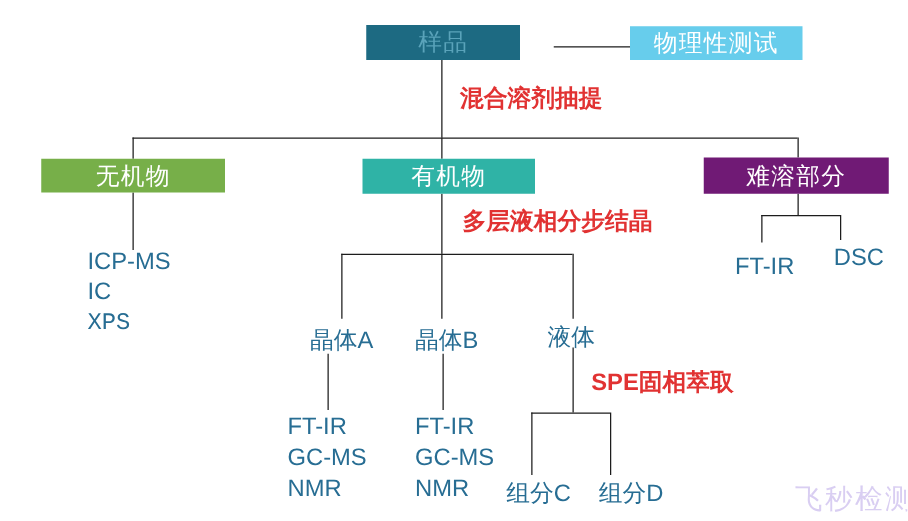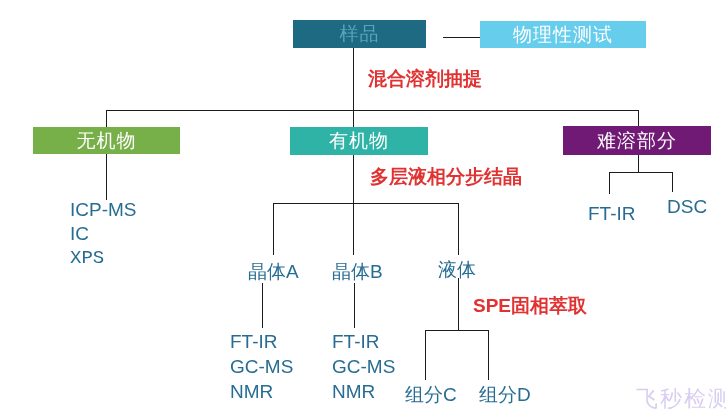--- a/index.html
+++ b/index.html
@@ -69,23 +69,23 @@
   <div class="line h" style="left:609px;top:172px;width:63px;"></div>
   <div class="line v" style="left:609px;top:172px;height:22px;"></div>
   <div class="line v" style="left:672px;top:172px;height:20px;"></div>
   <div class="line v" style="left:262px;top:283px;height:45px;"></div>
   <div class="line v" style="left:354px;top:283px;height:45px;"></div>
   <div class="line v" style="left:458px;top:278px;height:52px;"></div>
   <div class="line h" style="left:425px;top:330px;width:63px;"></div>
   <div class="line v" style="left:425px;top:330px;height:50px;"></div>
   <div class="line v" style="left:488px;top:330px;height:50px;"></div>
 
-  <div class="box" style="left: 293px; top: 20px; width: 133px; height: 28px; background: rgb(29, 106, 130); color: rgb(90, 163, 186);">样品</div>
+  <div class="box" style="left: 293px; top: 20px; width: 123px; height: 28px; background: rgb(29, 106, 130); color: rgb(90, 163, 186);">样品</div>
 
-  <div class="box" style="left: 480px; top: 21px; width: 166px; height: 27px; background: rgb(103, 205, 236); color: rgb(255, 255, 255);">物理性测试</div>
+  <div class="box" style="left: 504px; top: 21px; width: 138px; height: 27px; background: rgb(103, 205, 236); color: rgb(255, 255, 255);">物理性测试</div>
 
   <div class="box" style="left: 33px; top: 127px; width: 147px; height: 27px; background: rgb(119, 175, 73); color: rgb(255, 255, 255);">无机物</div>
 
   <div class="box" style="left: 290px; top: 127px; width: 138px; height: 28px; background: rgb(47, 179, 166); color: rgb(255, 255, 255);">有机物</div>
 
   <div class="box" style="left: 563px; top: 126px; width: 148px; height: 29px; background: #701a75; color: rgb(255, 255, 255);">难溶部分</div>
 
   <div class="ptext" style="left:368px;top:66px;">混合溶剂抽提</div>
   <div class="ptext" style="left:370px;top:164px;">多层液相分步结晶</div>
   <div class="ptext" style="left:473px;top:293px;">SPE固相萃取</div>

